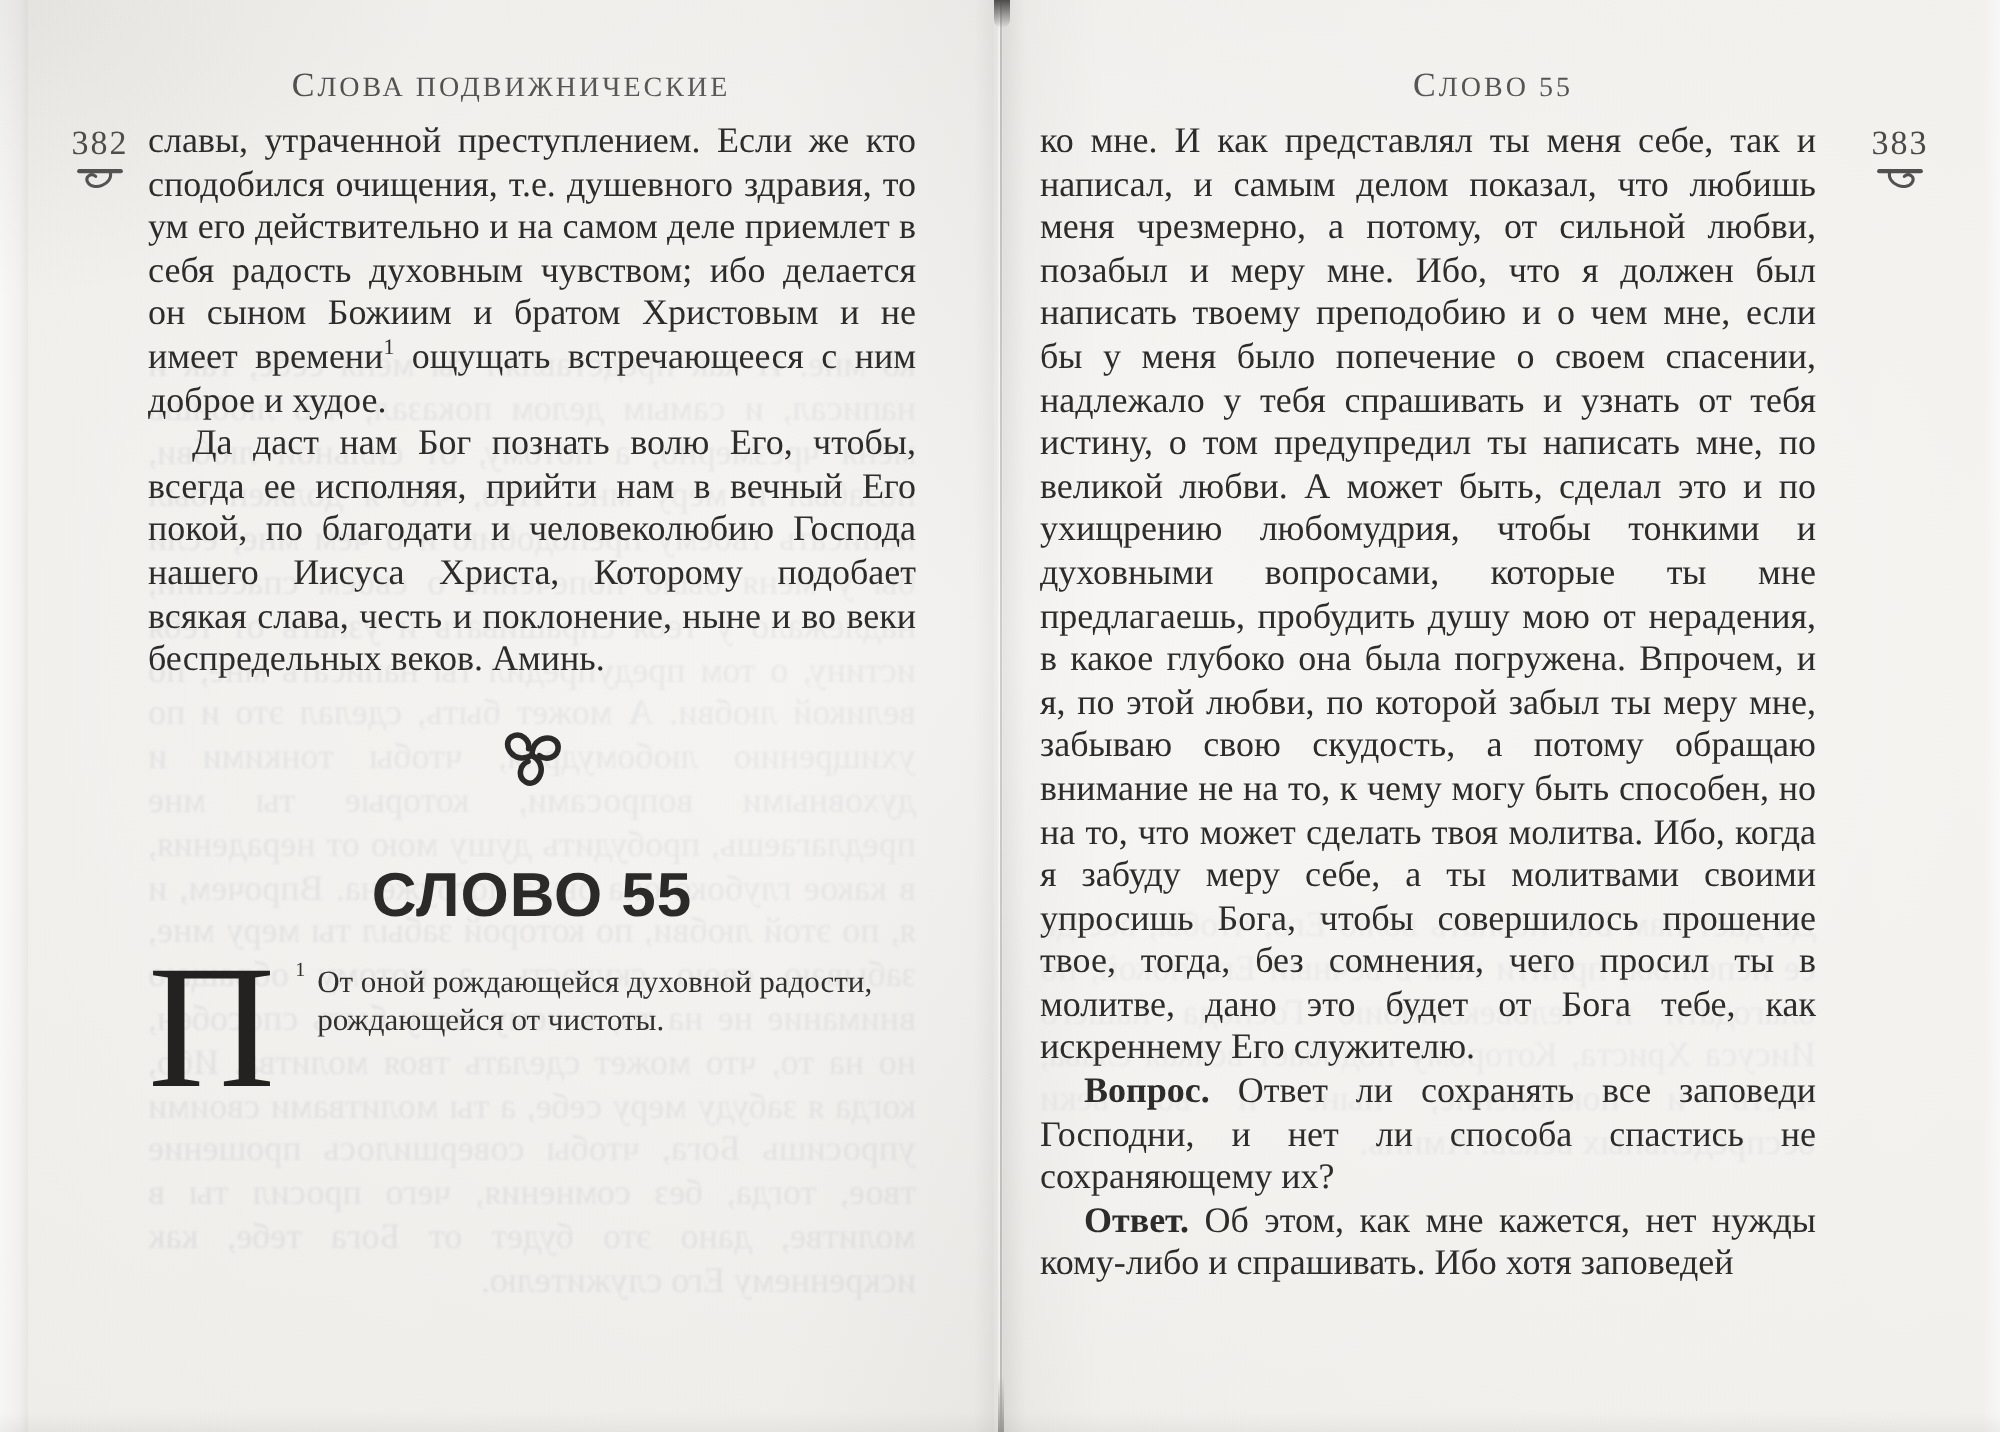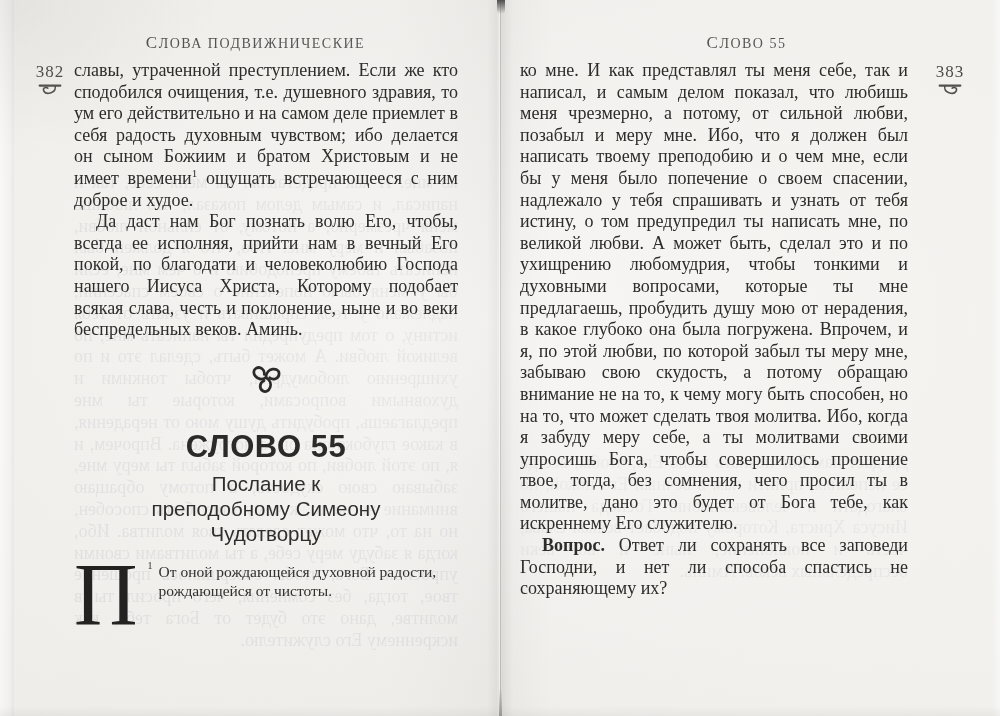--- a/index.html
+++ b/index.html
@@ -101,21 +101,20 @@
             <path d="M22 25 C22 12 38 12 38 20 C38 26.5 30.5 28.5 26.5 25.2"></path>
           </g>
           <g transform="rotate(240 22 25)">
             <path d="M22 25 C22 12 38 12 38 20 C38 26.5 30.5 28.5 26.5 25.2"></path>
           </g>
         </g>
       </svg>
     </div>
 
     <h1 class="chapter-heading">СЛОВО 55</h1>
-    <div class="chapter-subtitle">Послание к преподобному Симеону Чудотворцу</div>
 
     <p class="dropcap-par"><span class="dropcap">П</span></p>
 
     <div class="footnote">
       <sup>1</sup>
       <div>От оной рождающейся духовной радости, рождающейся от чистоты.</div>
     </div>
   </div>
 </div>
 
@@ -131,20 +130,21 @@
       <path d="M21 3.5 C22.5 11 11 14.5 8 9.5 C6 6 10 3.8 12.5 6" stroke="#3a3836" stroke-width="1.8" fill="none" stroke-linecap="round"></path>
     </svg>
   </div>
 
   <div class="col col-right content">
     <p class="body-par">ко мне. И как представлял ты меня себе, так и написал, и самым делом показал, что любишь меня чрезмерно, а потому, от сильной любви, позабыл и меру мне. Ибо, что я должен был написать твоему преподобию и о чем мне, если бы у меня было попечение о своем спасении, надлежало у тебя спрашивать и узнать от тебя истину, о том предупредил ты написать мне, по великой любви. А может быть, сделал это и по ухищрению любомудрия, чтобы тонкими и духовными вопросами, которые ты мне предлагаешь, пробудить душу мою от нерадения, в какое глубоко она была погружена. Впрочем, и я, по этой любви, по которой забыл ты меру мне, забываю свою скудость, а потому обращаю внимание не на то, к чему могу быть способен, но на то, что может сделать твоя молитва. Ибо, когда я забуду меру себе, а ты молитвами своими упросишь Бога, чтобы совершилось прошение твое, тогда, без сомнения, чего просил ты в молитве, дано это будет от Бога тебе, как искреннему Его служителю.</p>
 
 
     <p class="body-par indent"><span class="lead-bold">Вопрос.</span><span> Ответ ли сохранять все заповеди Господни, и нет ли способа спастись не сохраняющему их?</span></p>
 
+    <p class="body-par indent"><span class="lead-bold">Ответ.</span><span> Об этом, как мне кажется, нет нужды кому-либо и спрашивать. Ибо хотя заповедей</span></p>
   </div>
 </div>
 
 <div class="edge-left"></div>
 <div class="edge-right"></div>
 <div class="corner-tl"></div>
 <div class="gutter-shade"></div>
 <div class="gutter-line"></div>
 <div class="gutter-notch-top"></div>
 <div class="gutter-smudge-bottom"></div>

